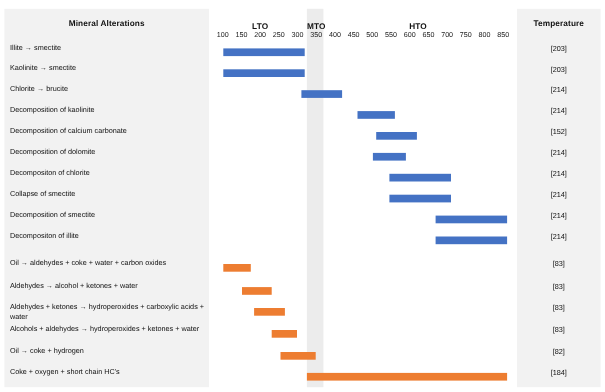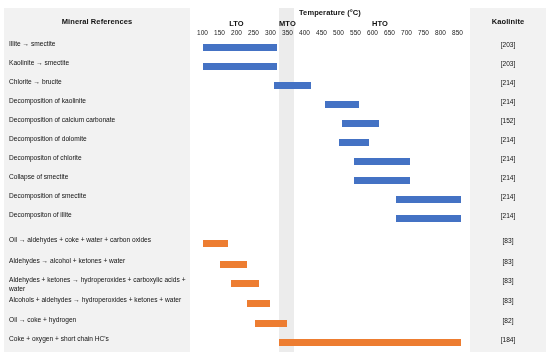--- a/index.html
+++ b/index.html
@@ -128,26 +128,25 @@
 </head>
 <body>
 
 <div id="figure">
 
   <div class="panel panel-labels"></div>
   <div class="plot-bg"></div>
   <div class="band-mto"></div>
   <div class="panel panel-refs"></div>
 
-  <div class="hdr hdr-mineral">Mineral References</div>
-  <div class="hdr hdr-temp">Temperature (°C)</div>
+  <div class="hdr hdr-mineral">Mineral Alterations</div>
   <div class="hdr hdr-lto">LTO</div>
   <div class="hdr hdr-mto">MTO</div>
   <div class="hdr hdr-hto">HTO</div>
-  <div class="hdr hdr-refs">Kaolinite</div>
+  <div class="hdr hdr-refs">Temperature</div>
 
 
   <div class="ticks" id="ticks">
       <div class="tick" style="left: 202.5px;">100</div>
       <div class="tick" style="left: 219.5px;">150</div>
       <div class="tick" style="left: 236.5px;">200</div>
       <div class="tick" style="left: 253.5px;">250</div>
       <div class="tick" style="left: 270.5px;">300</div>
       <div class="tick" style="left: 287.5px;">350</div>
       <div class="tick" style="left: 304.5px;">400</div>

